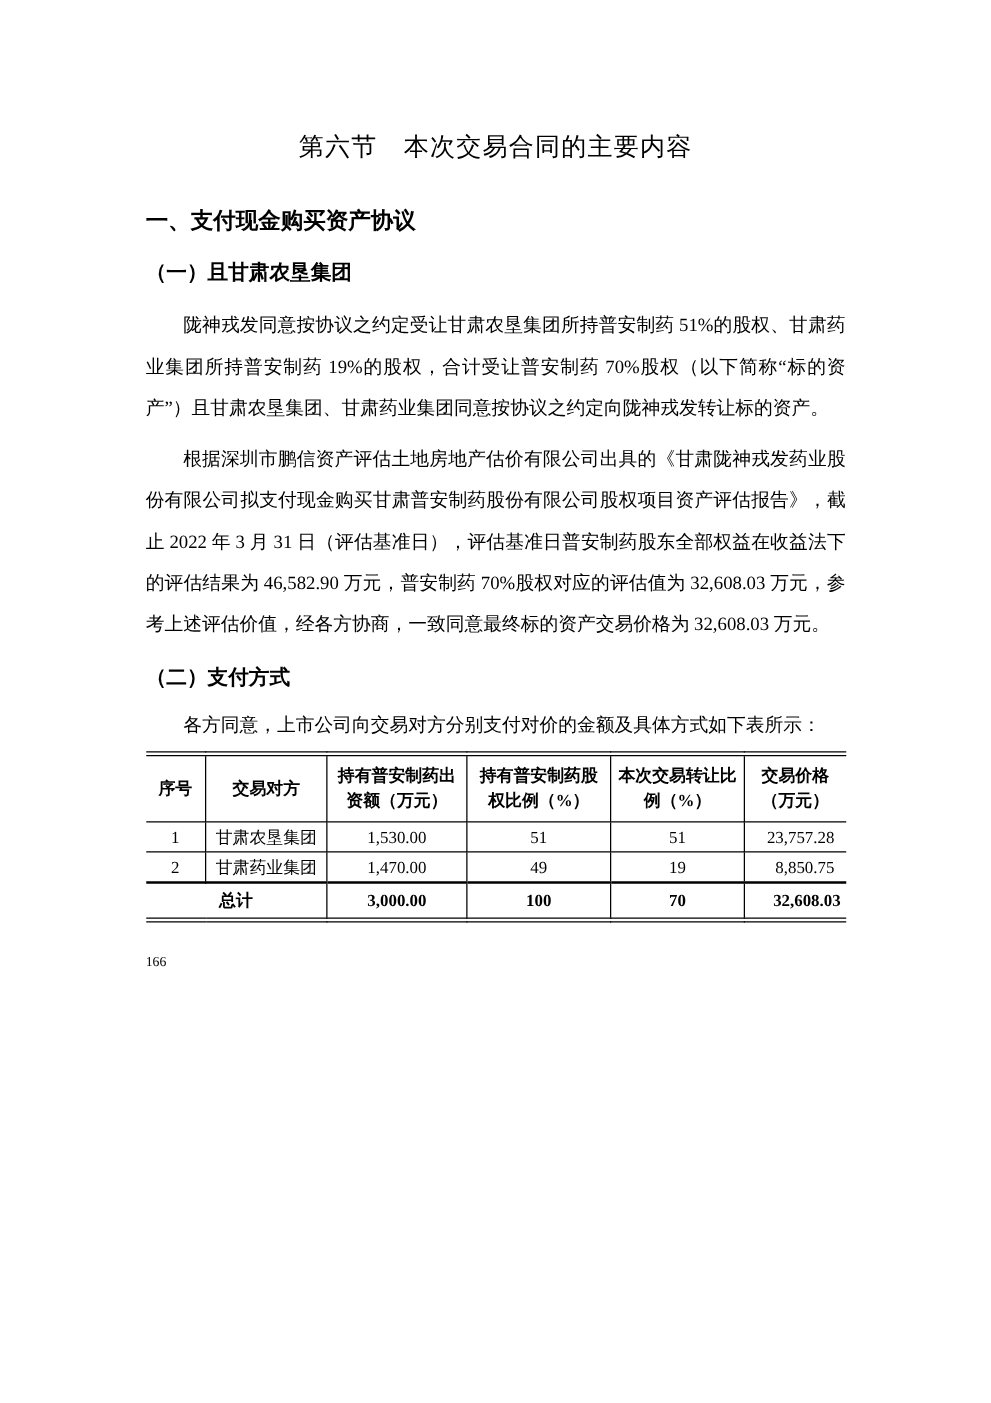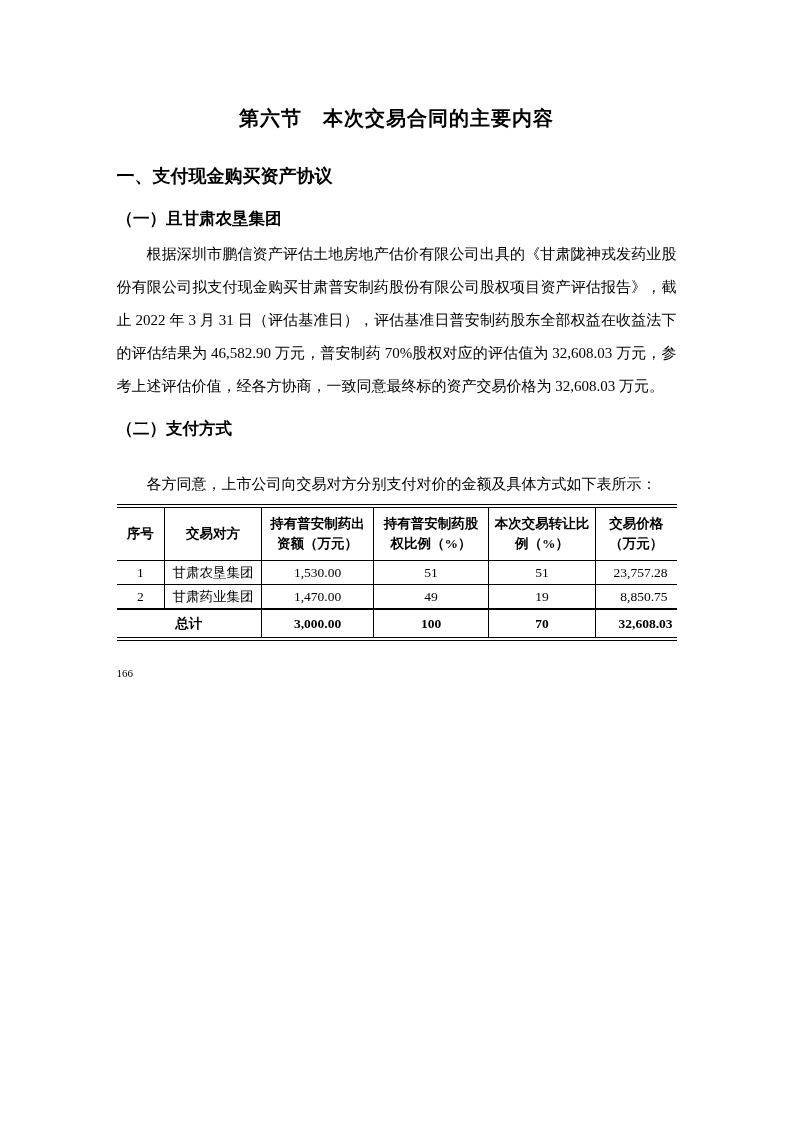--- a/index.html
+++ b/index.html
@@ -15,21 +15,21 @@
     overflow: hidden;
   }
   .page {
     width: 560px;
     margin: 0 auto;
     padding-top: 104px;
   }
   .doc-title {
     font-family: "Liberation Sans", sans-serif;
     font-size: 20px;
-    font-weight: bold;
+    font-weight: normal;
     text-align: center;
     line-height: 28px;
     margin: 0;
     letter-spacing: 1px;
   }
   .sec-heading {
     font-family: "Liberation Sans", sans-serif;
     font-size: 18px;
     font-weight: bold;
     line-height: 26px;
@@ -44,21 +44,21 @@
   }
   .sub-heading.pay { margin-top: 13px; }
   p.body-para {
     font-size: 15px;
     line-height: 33px;
     text-align: justify;
     text-indent: 2em;
     margin: 15px 0 0 0;
   }
   p.body-para.tight { margin-top: 8px; }
-  p.body-para.intro { margin-top: 28px; }
+  p.body-para.intro { margin-top: 11px; }
   table.pay-table {
     width: 100%;
     border-collapse: collapse;
     margin-top: 3px;
     border-top: 4px double #000;
     border-bottom: 4px double #000;
     font-size: 13.5px;
   }
   table.pay-table th,
   table.pay-table td {
@@ -95,20 +95,21 @@
 
 <div class="page">
 
   <h1 class="doc-title">第六节　本次交易合同的主要内容</h1>
 
   <h2 class="sec-heading">一、支付现金购买资产协议</h2>
 
 
   <h3 class="sub-heading">（一）且甘肃农垦集团</h3>
 
+  <p class="body-para">陇神戎发同意按协议之约定受让甘肃农垦集团所持普安制药 51%的股权、甘肃药业集团所持普安制药 19%的股权，合计受让普安制药 70%股权（以下简称“标的资产”）且甘肃农垦集团、甘肃药业集团同意按协议之约定向陇神戎发转让标的资产。</p>
   <p class="body-para tight">根据深圳市鹏信资产评估土地房地产估价有限公司出具的《甘肃陇神戎发药业股份有限公司拟支付现金购买甘肃普安制药股份有限公司股权项目资产评估报告》，截止 2022 年 3 月 31 日（评估基准日），评估基准日普安制药股东全部权益在收益法下的评估结果为 46,582.90 万元，普安制药 70%股权对应的评估值为 32,608.03 万元，参考上述评估价值，经各方协商，一致同意最终标的资产交易价格为 32,608.03 万元。</p>
 
   <h3 class="sub-heading pay">（二）支付方式</h3>
 
   <p class="body-para intro">各方同意，上市公司向交易对方分别支付对价的金额及具体方式如下表所示：</p>
 
   <table class="pay-table">
     <colgroup>
       <col style="width:48px">
       <col style="width:97px">

